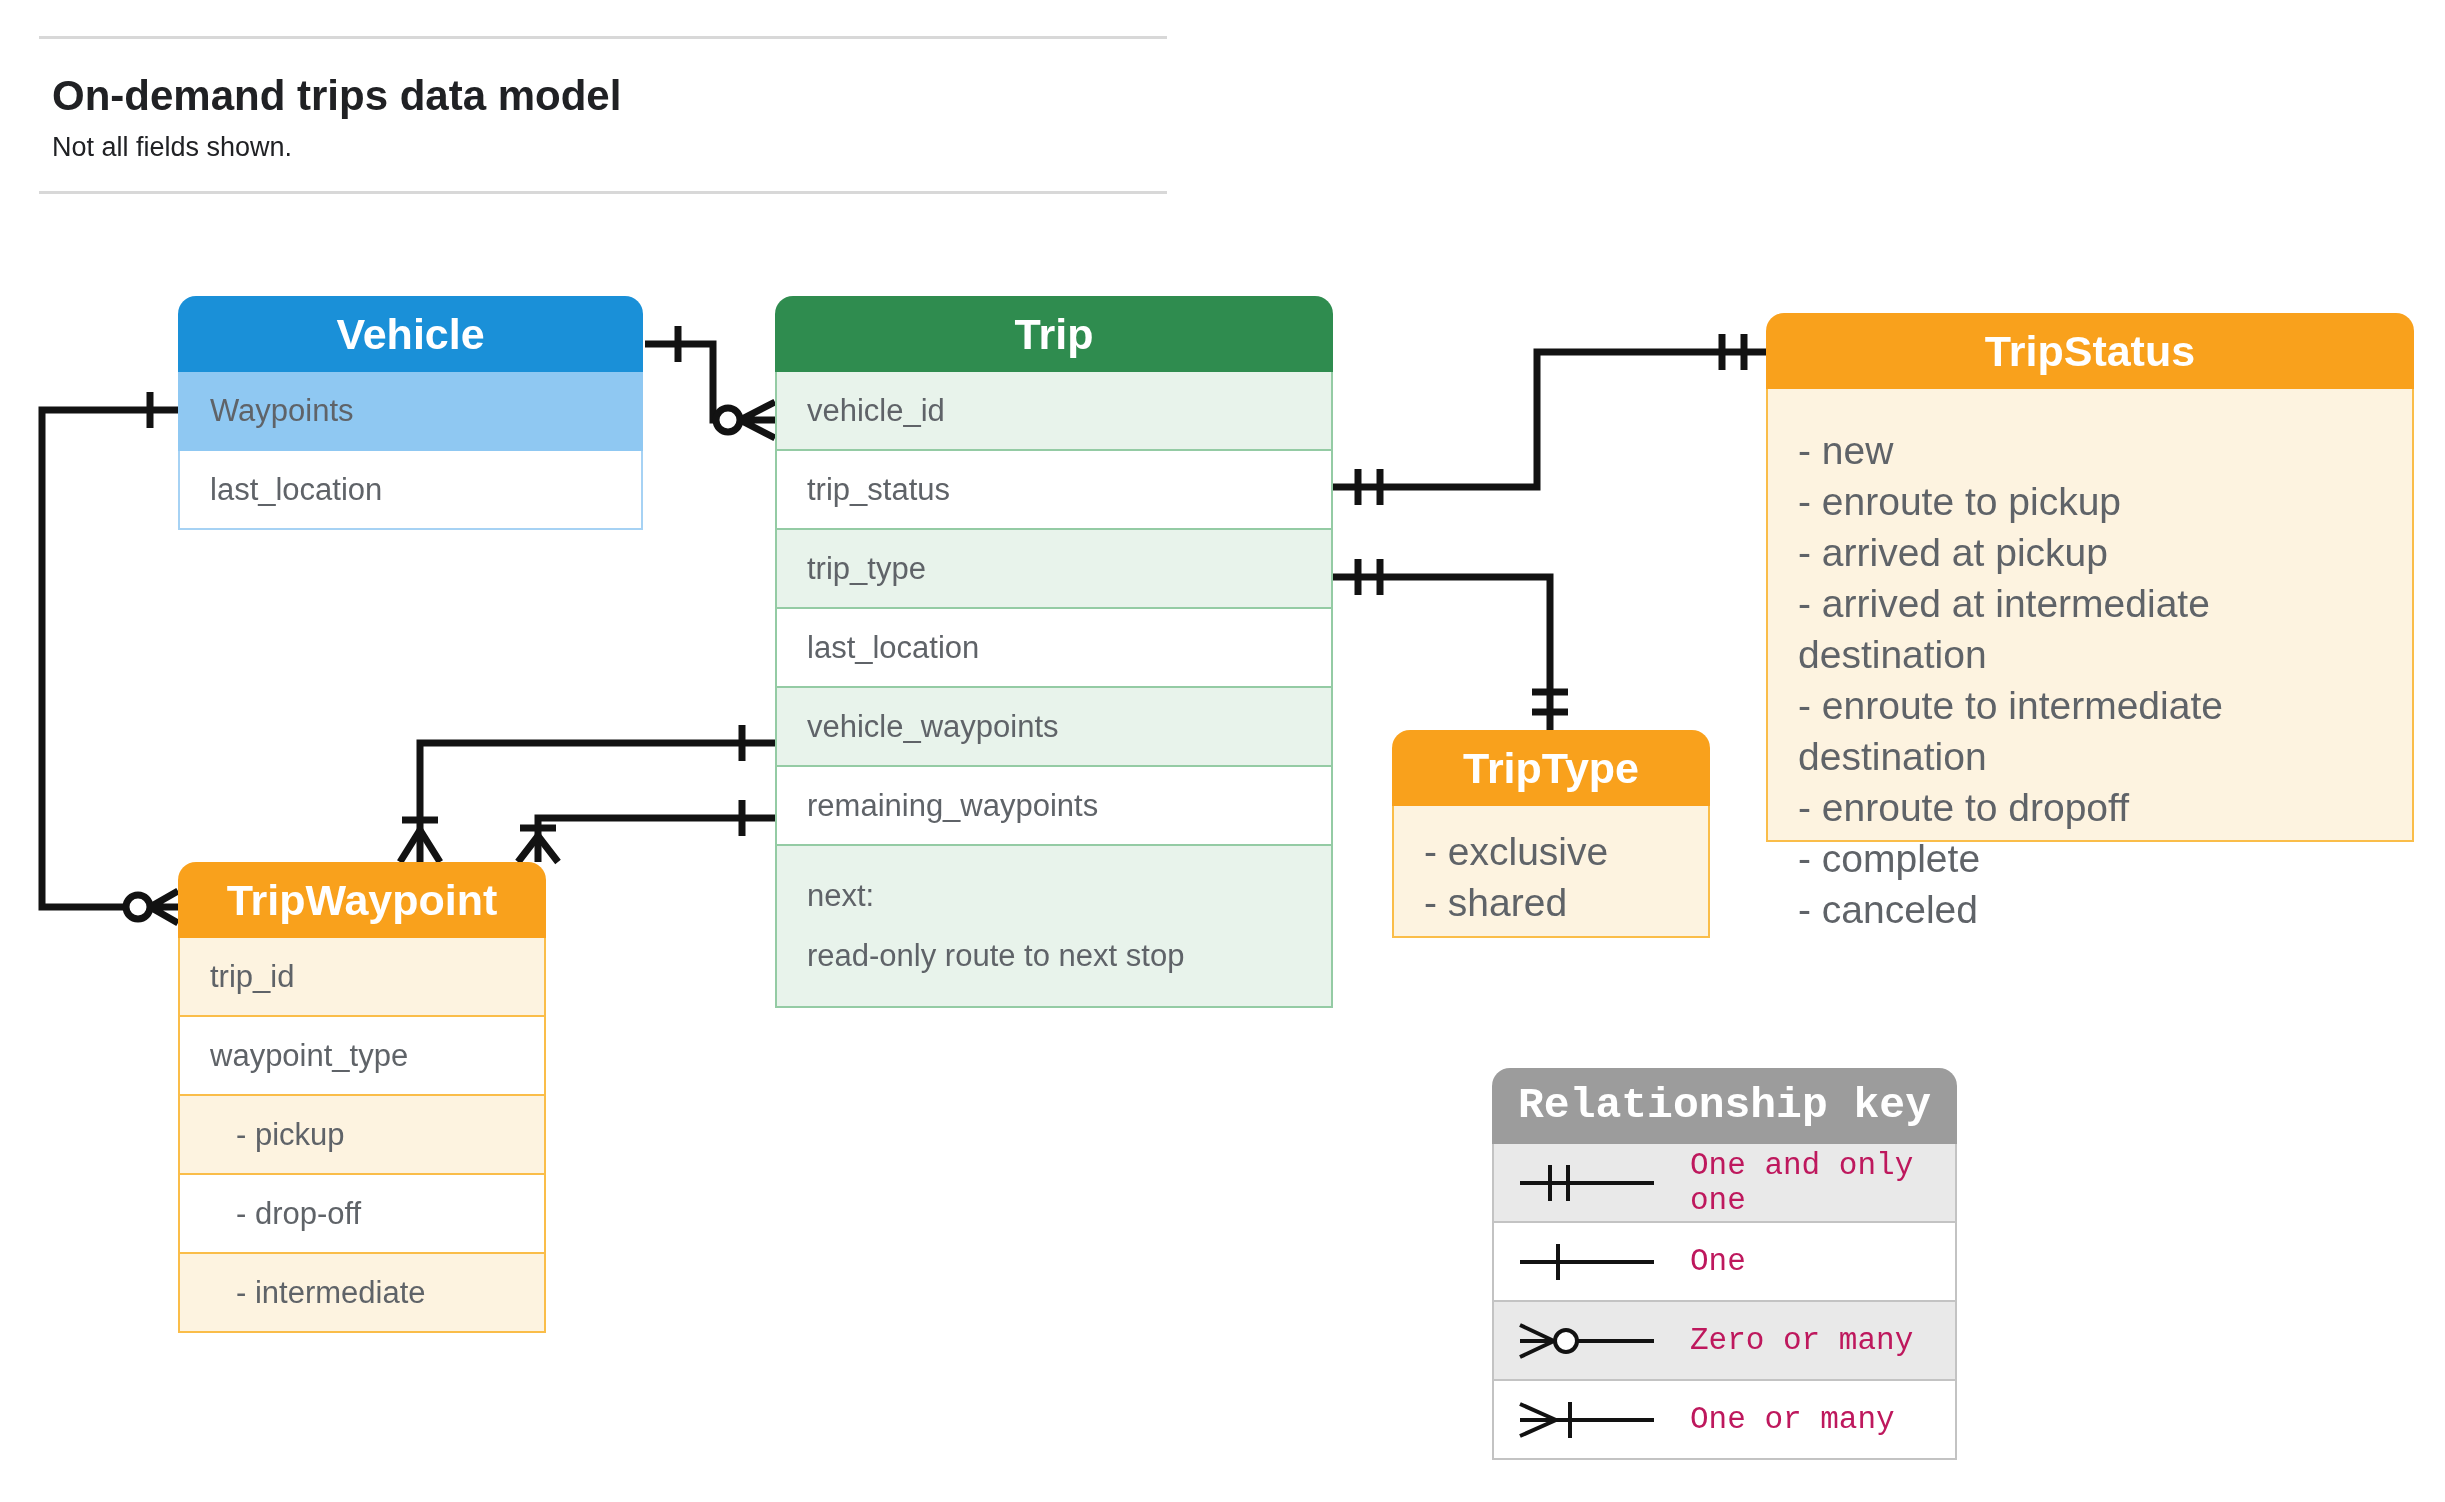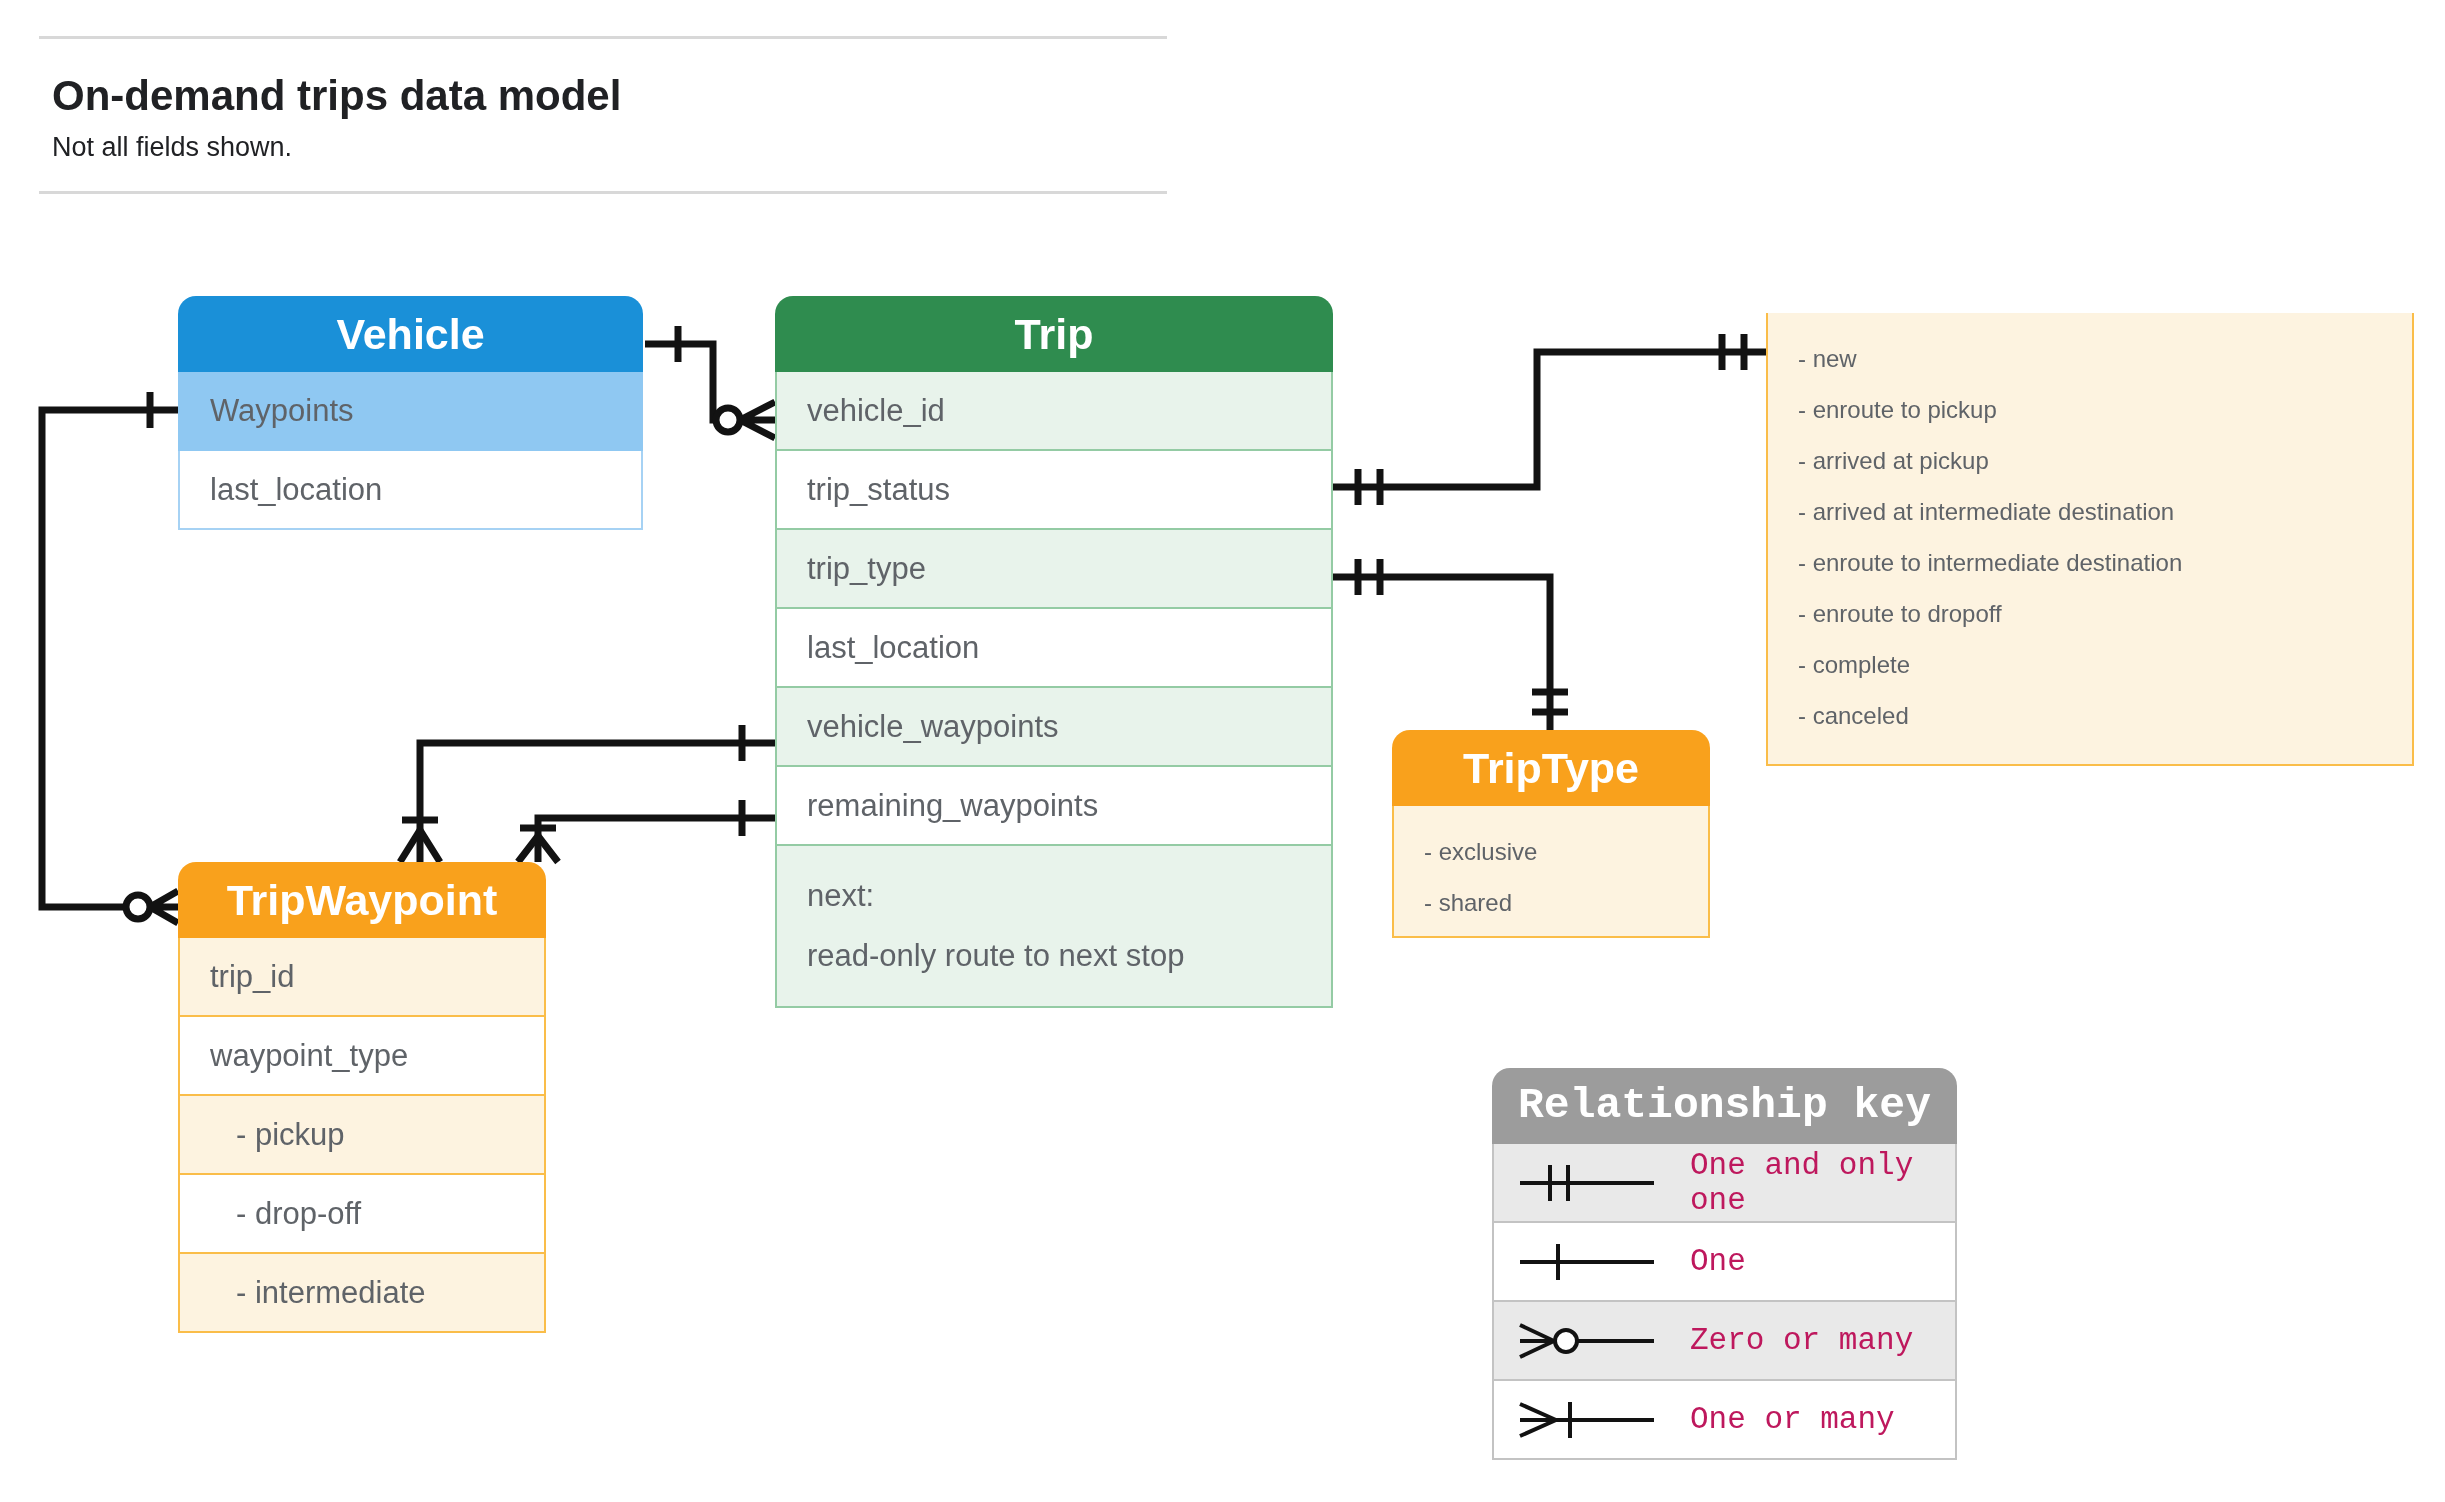--- a/index.html
+++ b/index.html
@@ -36,21 +36,21 @@
   .trip .entity-row{border:2px solid #94cba4;border-top:none;}
   .trip .entity-row.shaded{background:#e8f3eb;}
   .trip .route-row{height:162px;flex-direction:column;align-items:flex-start;justify-content:center;gap:24px;}
 
   
   .orange .entity-header{background:#f9a11c;}
   .orange .entity-row{border:2px solid #fabd49;border-top:none;}
   .orange .entity-row.shaded{background:#fdf3e0;}
   .enum-body{
     box-sizing:border-box;border:2px solid #fabd49;border-top:none;background:#fdf3e0;
-    font-size:24px;color:#5f6368;padding:20px 30px;
+    font-size:39px;color:#5f6368;padding:36px 30px;
   }
   .enum-body div{line-height:51px;}
 
   
   .legend .entity-header{background:#9c9c9c;}
   .legend-row{
     box-sizing:border-box;height:79px;border:2px solid #c3c3c3;border-top:none;
     display:flex;align-items:center;background:#ffffff;
   }
   .legend-row.shaded{background:#e9e9e9;}
@@ -130,20 +130,21 @@
     <div class="entity-row">last_location</div>
     <div class="entity-row shaded">vehicle_waypoints</div>
     <div class="entity-row">remaining_waypoints</div>
     <div class="entity-row shaded route-row">
       <span>next:</span>
       <span>read-only route to next stop</span>
     </div>
   </div>
 
   <div class="entity orange" style="left:1766px;top:313px;width:648px;">
+    <div class="entity-header">TripStatus</div>
     <div class="enum-body" style="height:453px;">
       <div>- new</div>
       <div>- enroute to pickup</div>
       <div>- arrived at pickup</div>
       <div>- arrived at intermediate destination</div>
       <div>- enroute to intermediate destination</div>
       <div>- enroute to dropoff</div>
       <div>- complete</div>
       <div>- canceled</div>
     </div>

